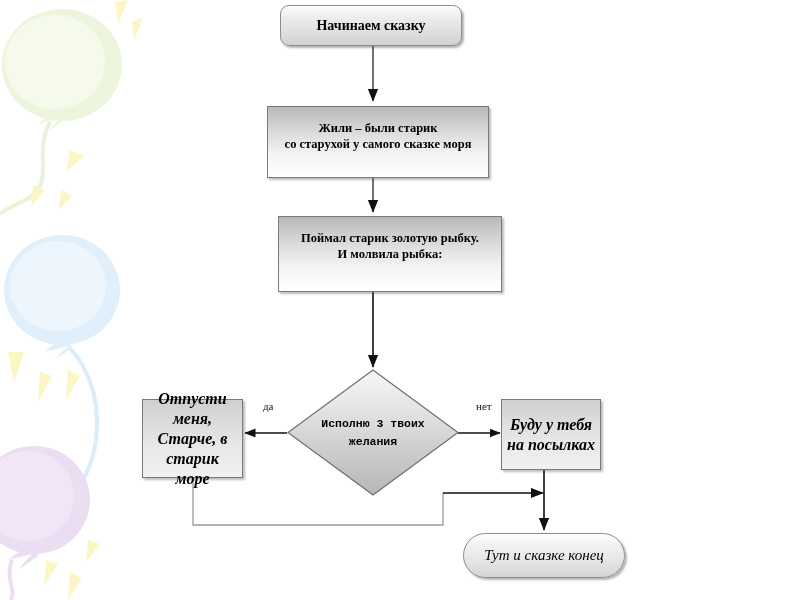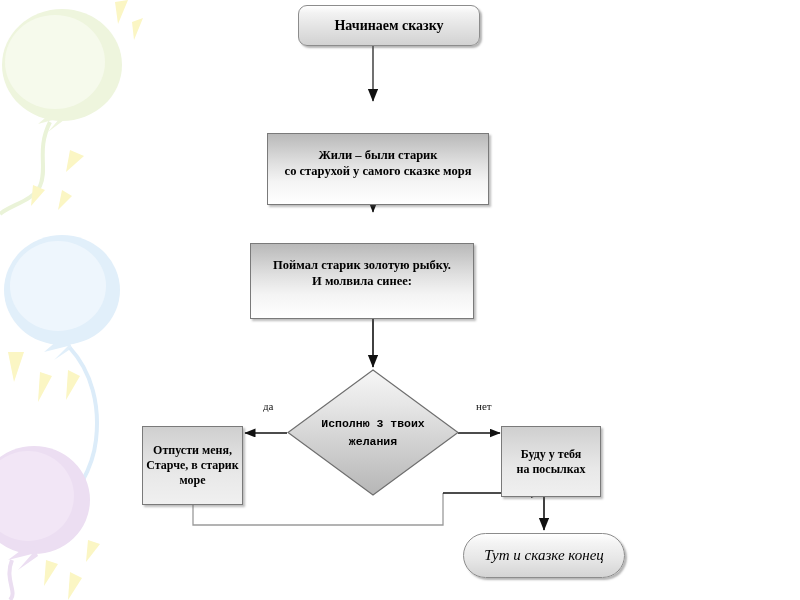--- a/index.html
+++ b/index.html
@@ -59,28 +59,28 @@
     font-weight: normal;
   }
 
   .process {
     border: 1px solid #7a7a7a;
     background: linear-gradient(180deg, #b9b9b9 0%, #c6c6c6 14%, #e0e0e0 42%, #f4f4f4 68%, #ffffff 100%);
     box-shadow: 2px 2px 2px rgba(90,90,90,0.4);
     font-size: 12.5px;
     align-items: flex-start;
     padding-top: 14px;
-    margin-top: 27px;
   }
 
   .process.small {
-    font-size: 12px;
+    font-size: 16px;
     align-items: center;
     padding-top: 0;
     background: linear-gradient(180deg, #cfcfcf 0%, #dadada 25%, #e8e8e8 60%, #f0f0f0 100%);
+    font-style: italic;
   }
 
   
   .decision-wrap {
     position: absolute;
   }
   .decision-label {
     position: absolute;
     display: flex;
     align-items: center;
@@ -183,35 +183,35 @@
       <polygon points="86,1 171,63.5 86,126 1,63.5" fill="url(#diamondGrad)" stroke="#6e6e6e" stroke-width="1.2"></polygon>
     </svg>
     <div class="decision-label" style="left:0; top:0; width:172px; height:127px;">
       <span>
         <span>Исполню 3 твоих</span><br>
         <span>желания</span>
       </span>
     </div>
   </div>
 
-  <div class="shape terminator" style="left:298px; top:5px; width:182px; height:41px;">
+  <div class="shape terminator" style="left:280px; top:5px; width:182px; height:41px;">
     <span>Начинаем сказку</span>
   </div>
 
   <div class="shape process" style="left:267px; top:106px; width:222px; height:72px;">
     <span>
       <span>Жили – были старик</span><br>
       <span>со старухой у самого сказке моря</span>
     </span>
   </div>
 
-  <div class="shape process" style="left:250px; top:216px; width:224px; height:76px;">
+  <div class="shape process" style="left:278px; top:216px; width:224px; height:76px;">
     <span>
       <span>Поймал старик золотую рыбку.</span><br>
-      <span>И молвила синее:</span>
+      <span>И молвила рыбка:</span>
     </span>
   </div>
 
   <div class="shape process small" style="left:142px; top:399px; width:101px; height:79px;">
     <span>
       <span>Отпусти меня,</span><br>
       <span>Старче, в старик</span><br>
       <span>море</span>
     </span>
   </div>

